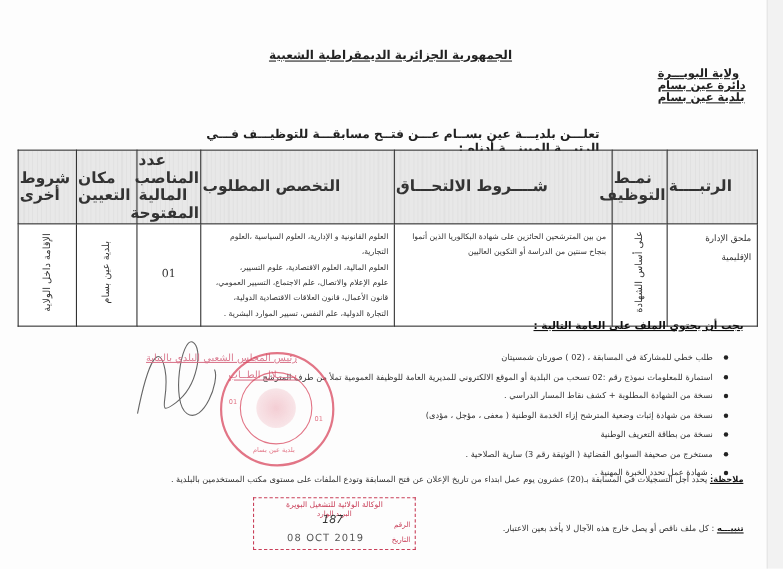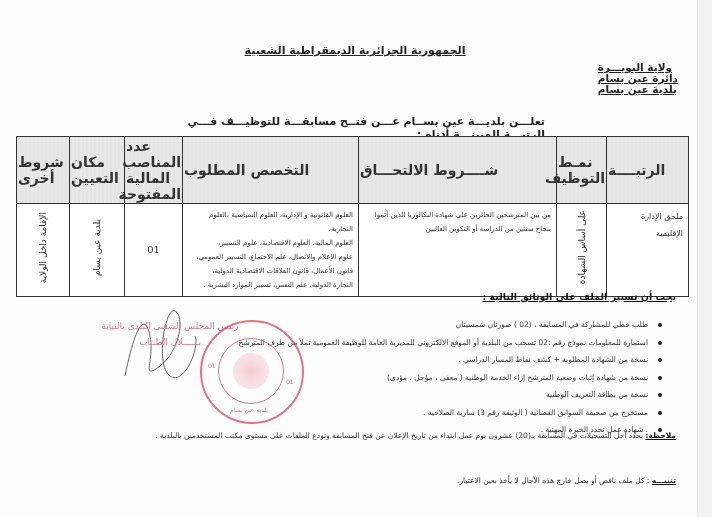--- a/index.html
+++ b/index.html
@@ -40,21 +40,21 @@
   ul.docs { position: absolute; right: 38px; top: 304px; width: 520px; margin: 12px; padding: 0; list-style: none; }
   ul.docs li { font-size: 7.5px; line-height: 17.5px; text-align: right; color:#333; position: relative; padding-right: 14px; white-space: nowrap; }
   ul.docs li::before { content: ""; position: absolute; right: 0; top: 7px; width: 4px; height: 4px; border-radius: 50%; background: #222; }
   ul.docs li.wide { width: 690px; margin-right: 0; overflow: hidden; }
 
   .note { right: 36px; top: 431px; width: 680px; text-align: right; font-size: 7.5px; color:#333; white-space: nowrap; overflow:hidden; }
   .note b, .warn b { text-decoration: underline; color:#111; }
   .warn { right: 36px; top: 476px; text-align: right; font-size: 7.5px; color:#333; }
 
   
-  .sig-text { left: 70px; top: 318px; width: 200px; text-align: center; color: #d76b83; font-size: 9px; line-height: 16px; opacity: 0.9; }
+  .sig-text { left: 70px; top: 318px; width: 200px; color: #d76b83; font-size: 9px; line-height: 16px; opacity: 0.9; text-decoration: underline; }
   .sig-line { left: 115px; top: 306px; width: 90px; height: 80px; }
   .seal { left: 200px; top: 320px; width: 100px; height: 100px; border: 2px solid #d9485f; border-radius: 50%; opacity: .75; }
   .seal-inner { position: absolute; left: 16px; top: 16px; width: 64px; height: 64px; border: 1.5px solid #d9485f; border-radius: 50%; }
   .seal-core { position: absolute; left: 14px; top: 14px; width: 36px; height: 36px; border-radius: 50%; background: radial-gradient(circle, rgba(217,72,95,.35), rgba(217,72,95,.1)); }
   .seal-txt { position: absolute; color: #d9485f; font-size: 6px; }
 
   .reg-stamp { left: 230px; top: 452px; width: 148px; height: 48px; border: 1.3px dashed #c9405a; color: #c9405a; font-size: 7px; text-align: center; padding-top: 2px; box-sizing: border-box; }
   .reg-stamp .r2 { font-size: 6.5px; }
   .reg-stamp .num { position: absolute; left: 62px; top: 14px; font-size: 10px; color: #333; font-style: italic; }
   .reg-stamp .row { position: absolute; left: 4px; right: 4px; text-align: right; font-size: 6.5px; }
@@ -114,21 +114,21 @@
         <td class="center">
           <span class="vert">بلدية عين بسام</span>
         </td>
         <td class="center">
           <span class="vert">الإقامة داخل الولاية</span>
         </td>
       </tr>
     </tbody>
   </table>
 
-  <div class="abs ar docs-title">يجب أن تسيير الملف على الوثائق التالية :</div>
+  <div class="abs ar docs-title">يجب أن يحتوي الملف على العامة التالية :</div>
   <ul class="docs ar">
     <li>طلب خطي للمشاركة في المسابقة ، (02 ) صورتان شمسيتان</li>
     <li class="wide">استمارة للمعلومات نموذج رقم :02 تسحب من البلدية أو الموقع الالكتروني للمديرية العامة للوظيفة العمومية تملأ من طرف المترشح</li>
     <li>نسخة من الشهادة المطلوبة + كشف نقاط المسار الدراسي .</li>
     <li>نسخة من شهادة إثبات وضعية المترشح إزاء الخدمة الوطنية ( معفى ، مؤجل ، مؤدى)</li>
     <li>نسخة من بطاقة التعريف الوطنية</li>
     <li>مستخرج من صحيفة السوابق القضائية ( الوثيقة رقم 3) سارية الصلاحية .</li>
     <li>. شهادة عمل تحدد الخبرة المهنية .</li>
   </ul>
 
@@ -149,15 +149,23 @@
 
   <div class="abs seal">
     <div class="seal-inner">
       <div class="seal-core"></div>
     </div>
     <span class="seal-txt ar" style="left:28px;top:84px;">بلدية عين بسام</span>
     <span class="seal-txt" style="left:6px;top:40px;">01</span>
     <span class="seal-txt" style="left:84px;top:56px;">01</span>
   </div>
 
+  <div class="abs reg-stamp ar">
+    <div>الوكالة الولائية للتشغيل البويرة</div>
+    <div class="r2">البريد الوارد</div>
+    <span class="row" style="top:20px;">الرقم</span>
+    <span class="num">187</span>
+    <span class="row" style="top:34px;">التاريخ</span>
+    <span class="date" style="direction:ltr;">08 OCT 2019</span>
+  </div>
 
   <div class="right-edge"></div>
 </div>
 
 </body></html>

